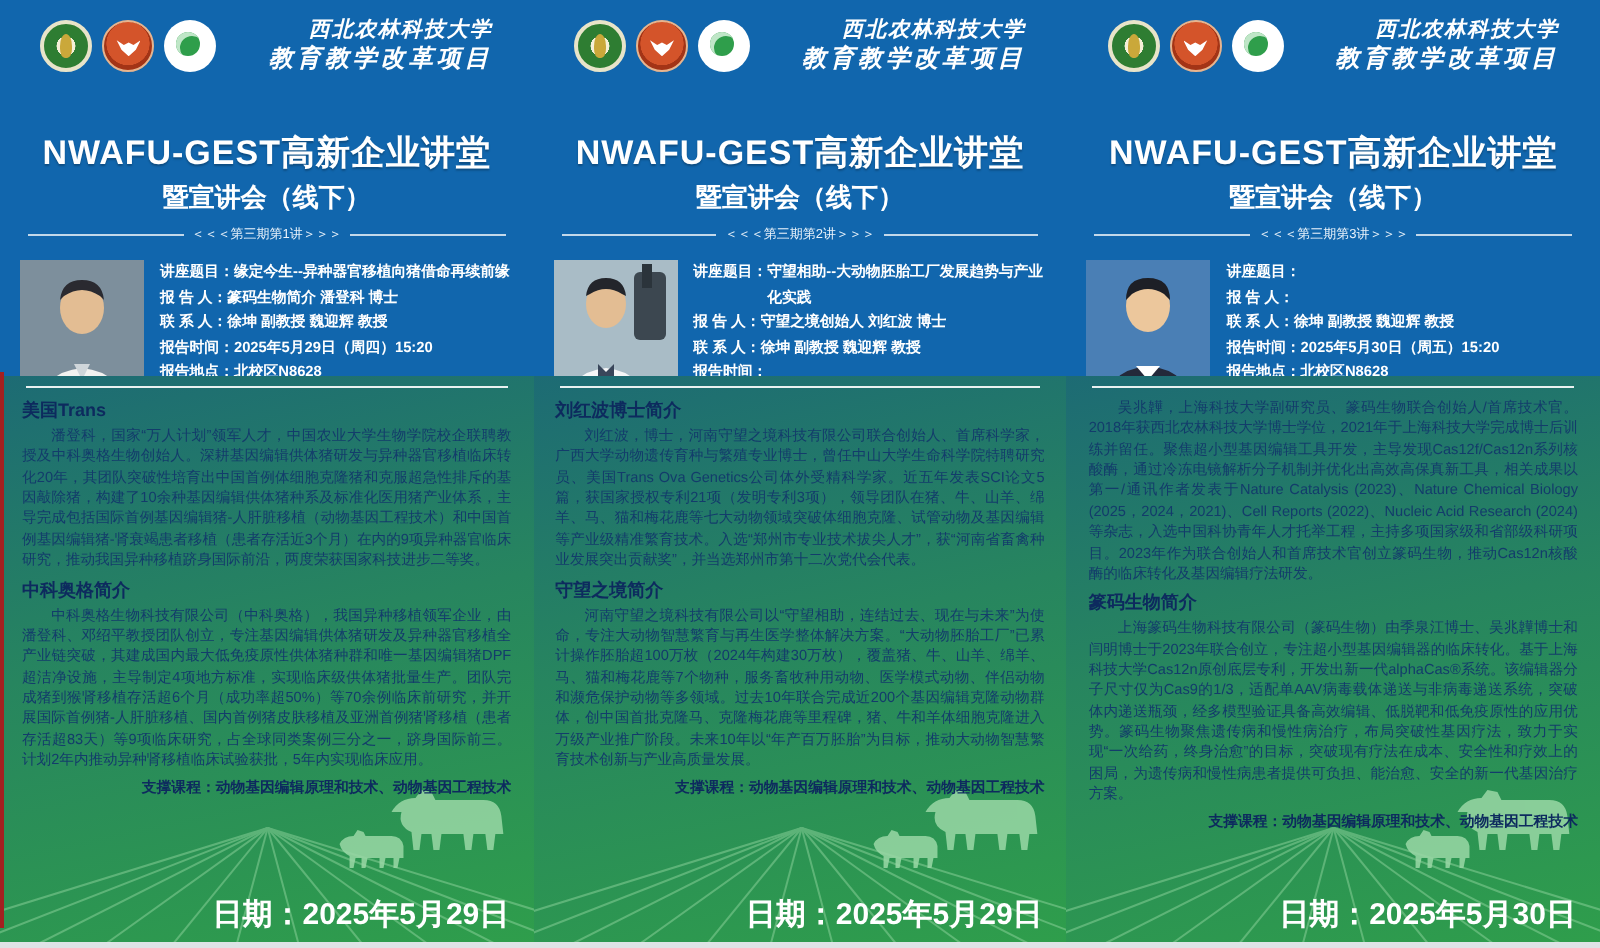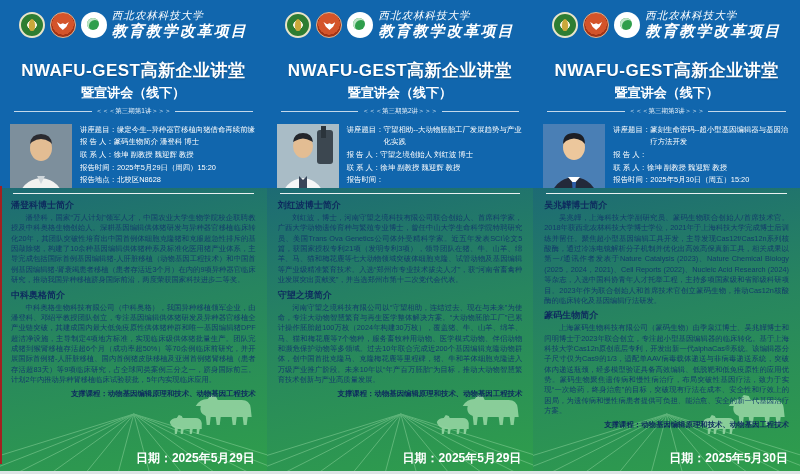--- a/index.html
+++ b/index.html
@@ -11,42 +11,42 @@
   .blue-top { background:#1166ad; height:188px; flex:none; color:#fff; }
   .logo-row { display:flex; align-items:center; justify-content:center; gap:5px; padding-top:9px; }
   .logo { width:26px; height:26px; border-radius:50%; flex:none; position:relative; }
   .logo-nwafu { background:radial-gradient(circle at 50% 50%, #f5f0d8 0 30%, #2e7d32 31% 100%); border:2px solid #e8e4c9; }
   .logo-nwafu::after { content:""; position:absolute; left:8px; top:5px; width:6px; height:12px; background:#caa83a; border-radius:50% 50% 40% 40%; }
   .logo-bull { background:radial-gradient(circle at 50% 45%, #d4542a 0 60%, #a33416 61% 100%); border:1.5px solid #e7b48e; }
   .logo-bull::before { content:""; position:absolute; left:6px; top:9px; width:12px; height:8px; background:#fff; clip-path:polygon(0 0,20% 60%,50% 100%,80% 60%,100% 0,70% 30%,50% 15%,30% 30%); }
   .logo-gest { background:#fff; }
   .logo-gest::after { content:""; position:absolute; left:6px; top:6px; width:12px; height:12px; border-radius:50%; background:#2f9e4b; box-shadow:inset 2px 2px 0 #bfe6c7; }
   .univ-block { text-align:left; line-height:1.25; }
-  .univ-name { font-size:10.5px; font-weight:400; font-style:italic; letter-spacing:1px; }
-  .univ-proj { font-size:15px; font-weight:700; font-style:italic; letter-spacing:2px;text-align:right; }
-  .main-title { margin-top:18px; text-align:center; font-size:17px; font-weight:800; letter-spacing:0.5px; text-shadow:0 1px 1px rgba(0,0,0,.25); }
+  .univ-name { font-size:10.5px; font-weight:700; font-style:italic; letter-spacing:1px;margin-left:41px; }
+  .univ-proj { font-size:12px; font-weight:700; font-style:italic; letter-spacing:2px;text-align:right; }
+  .main-title { margin-top:28px; text-align:center; font-size:17px; font-weight:800; letter-spacing:0.5px; text-shadow:0 1px 1px rgba(0,0,0,.25); }
   .subtitle { text-align:center; font-size:13px; font-weight:800; margin-top:2px; }
   .episode-row { display:flex; align-items:center; gap:4px; margin:5px 14px 0; }
   .episode-row .rule { flex:1; height:1px; background:rgba(255,255,255,.75); }
   .episode-label { font-size:6.5px; color:#eaf3fb; white-space:nowrap; }
   
   .info-row { display:flex; gap:8px; padding:8px 8px 0 10px; }
   .photo { width:62px; height:78px; flex:none; overflow:hidden; }
   .photo svg { display:block; }
-  .info-lines { flex:1; font-size:7.4px; font-weight:400; line-height:1.7; color:#fff; }
+  .info-lines { flex:1; font-size:7.4px; font-weight:700; line-height:1.7; color:#fff; }
   .iline { display:flex; }
   .ilabel { flex:none; white-space:nowrap; }
   .ival { flex:1; }
   
   .green-body { position:relative; flex:1; background:linear-gradient(168deg,#1d6b74 0%,#27855f 45%,#2f9e4b 100%); padding:0 11px; color:#133c6b; }
   .divider { border-top:1.5px solid rgba(255,255,255,.9); margin:5px 2px 5px; }
   .sec-heading { font-size:9px; font-weight:800; color:#0d2a5e; margin:3px 0 1px; position:relative; z-index:1; }
   .sec-body { font-size:7.3px; line-height:1.42; text-align:justify; text-indent:2em; position:relative; z-index:1; }
   .course-line { text-align:right; font-size:7.4px; font-weight:800; color:#0d2a5e; margin-top:4px; position:relative; z-index:1; }
-  .date-line { position:absolute; right:12px; bottom:7px; font-size:12px; font-weight:800; color:#fff; z-index:2; }
+  .date-line { position:absolute; right:12px; bottom:7px; font-size:15px; font-weight:800; color:#fff; z-index:2; }
   .deco { position:absolute; left:0; bottom:0; width:100%; height:86px; z-index:0; pointer-events:none; }
   
   .red-strip { position:absolute; left:0; top:186px; bottom:10px; width:2px; background:#a32020; z-index:9; }
   .bottom-strip { position:absolute; left:0; bottom:0; width:100%; height:3px; background:#dfe3e6; z-index:9; }
 </style>
 </head>
 <body>
 
 <div class="canvas">
 
@@ -122,21 +122,21 @@
             <line x1="134" y1="26" x2="252" y2="86"></line>
             <line x1="134" y1="26" x2="290" y2="86"></line>
             <line x1="134" y1="26" x2="330" y2="86"></line>
         </g>
         <g fill="#9ad8a6" opacity="0.85">
           <path d="M196 18 q4,-7 12,-7 l3,-4 5,1 2,4 h24 q8,0 9,8 l1,9 h-4 l-1,8 h-3 l-1,-8 h-6 l-1,8 h-3 l-1,-8 h-11 l-1,8 h-3 l-1,-8 h-5 l-1,8 h-3 l-1,-9 q-7,-3 -5,-10 z"></path>
           <path d="M170 34 q2,-4 7,-4 l2,-3 3,1 1,2 h13 q5,0 6,5 l0,6 h-2 l-1,5 h-2 l0,-5 h-4 l-1,5 h-2 l0,-5 h-6 l-1,5 h-2 l0,-5 h-3 l-1,5 h-2 l0,-6 q-4,-2 -5,-6 z"></path>
         </g>
       </svg>
       <div class="divider"></div>
-      <div class="sec-heading">潘登科博士简介</div>
+      <div class="sec-heading">美国Trans</div>
       <div class="sec-body">潘登科，国家“万人计划”领军人才，中国农业大学生物学院校企联聘教授及中科奥格生物创始人。深耕基因编辑供体猪研发与异种器官移植临床转化20年，其团队突破性培育出中国首例体细胞克隆猪和克服超急性排斥的基因敲除猪，构建了10余种基因编辑供体猪种系及标准化医用猪产业体系，主导完成包括国际首例基因编辑猪-人肝脏移植（动物基因工程技术）和中国首例基因编辑猪-肾衰竭患者移植（患者存活近3个月）在内的9项异种器官临床研究，推动我国异种移植跻身国际前沿，两度荣获国家科技进步二等奖。</div>
       <div class="sec-heading">中科奥格简介</div>
       <div class="sec-body">中科奥格生物科技有限公司（中科奥格），我国异种移植领军企业，由潘登科、邓绍平教授团队创立，专注基因编辑供体猪研发及异种器官移植全产业链突破，其建成国内最大低免疫原性供体猪种群和唯一基因编辑猪DPF超洁净设施，主导制定4项地方标准，实现临床级供体猪批量生产。团队完成猪到猴肾移植存活超6个月（成功率超50%）等70余例临床前研究，并开展国际首例猪-人肝脏移植、国内首例猪皮肤移植及亚洲首例猪肾移植（患者存活超83天）等9项临床研究，占全球同类案例三分之一，跻身国际前三。计划2年内推动异种肾移植临床试验获批，5年内实现临床应用。</div>
       <div class="course-line">支撑课程：动物基因编辑原理和技术、动物基因工程技术</div>
       <div class="date-line">日期：2025年5月29日</div>
     </div>
   </div>
 
   <div class="poster">
     <div class="blue-top">
@@ -251,21 +251,20 @@
             <ellipse cx="31" cy="23" rx="11" ry="13" fill="#ecc79c"></ellipse>
             <path d="M20 20 q0,-11 11,-11 q11,0 11,11 l-3,-3 q-8,-5 -16,0 z" fill="#1d1f26"></path>
             <path d="M7 78 q2,-23 24,-25 q22,2 24,25 z" fill="#23293a"></path>
             <path d="M25 53 h12 l-6,7 z" fill="#fff"></path>
             <path d="M29 58 h4 l-1,14 h-2 z" fill="#2e5ea8"></path>
           </svg>
         </div>
         <div class="info-lines">
           <div class="iline">
               <span class="ilabel">讲座题目：</span>
-              <span class="ival">篆刻生命密码--超小型基因编辑器与基因治疗方法开发</span>
             </div>
           <div class="iline">
               <span class="ilabel">报 告 人：</span>
             </div>
           <div class="iline">
               <span class="ilabel">联 系 人：</span>
               <span class="ival">徐坤 副教授 魏迎辉 教授</span>
             </div>
           <div class="iline">
               <span class="ilabel">报告时间：</span>
@@ -297,21 +296,20 @@
             <line x1="134" y1="26" x2="252" y2="86"></line>
             <line x1="134" y1="26" x2="290" y2="86"></line>
             <line x1="134" y1="26" x2="330" y2="86"></line>
         </g>
         <g fill="#9ad8a6" opacity="0.85">
           <path d="M196 18 q4,-7 12,-7 l3,-4 5,1 2,4 h24 q8,0 9,8 l1,9 h-4 l-1,8 h-3 l-1,-8 h-6 l-1,8 h-3 l-1,-8 h-11 l-1,8 h-3 l-1,-8 h-5 l-1,8 h-3 l-1,-9 q-7,-3 -5,-10 z"></path>
           <path d="M170 34 q2,-4 7,-4 l2,-3 3,1 1,2 h13 q5,0 6,5 l0,6 h-2 l-1,5 h-2 l0,-5 h-4 l-1,5 h-2 l0,-5 h-6 l-1,5 h-2 l0,-5 h-3 l-1,5 h-2 l0,-6 q-4,-2 -5,-6 z"></path>
         </g>
       </svg>
       <div class="divider"></div>
-      <div class="sec-heading">吴兆韡博士简介</div>
       <div class="sec-body">吴兆韡，上海科技大学副研究员、篆码生物联合创始人/首席技术官。2018年获西北农林科技大学博士学位，2021年于上海科技大学完成博士后训练并留任。聚焦超小型基因编辑工具开发，主导发现Cas12f/Cas12n系列核酸酶，通过冷冻电镜解析分子机制并优化出高效高保真新工具，相关成果以第一/通讯作者发表于Nature Catalysis (2023)、Nature Chemical Biology (2025，2024，2021)、Cell Reports (2022)、Nucleic Acid Research (2024)等杂志，入选中国科协青年人才托举工程，主持多项国家级和省部级科研项目。2023年作为联合创始人和首席技术官创立篆码生物，推动Cas12n核酸酶的临床转化及基因编辑疗法研发。</div>
       <div class="sec-heading">篆码生物简介</div>
       <div class="sec-body">上海篆码生物科技有限公司（篆码生物）由季泉江博士、吴兆韡博士和闫明博士于2023年联合创立，专注超小型基因编辑器的临床转化。基于上海科技大学Cas12n原创底层专利，开发出新一代alphaCas®系统。该编辑器分子尺寸仅为Cas9的1/3，适配单AAV病毒载体递送与非病毒递送系统，突破体内递送瓶颈，经多模型验证具备高效编辑、低脱靶和低免疫原性的应用优势。篆码生物聚焦遗传病和慢性病治疗，布局突破性基因疗法，致力于实现“一次给药，终身治愈”的目标，突破现有疗法在成本、安全性和疗效上的困局，为遗传病和慢性病患者提供可负担、能治愈、安全的新一代基因治疗方案。</div>
       <div class="course-line">支撑课程：动物基因编辑原理和技术、动物基因工程技术</div>
       <div class="date-line">日期：2025年5月30日</div>
     </div>
   </div>
 
   <div class="red-strip"></div>
   <div class="bottom-strip"></div>

